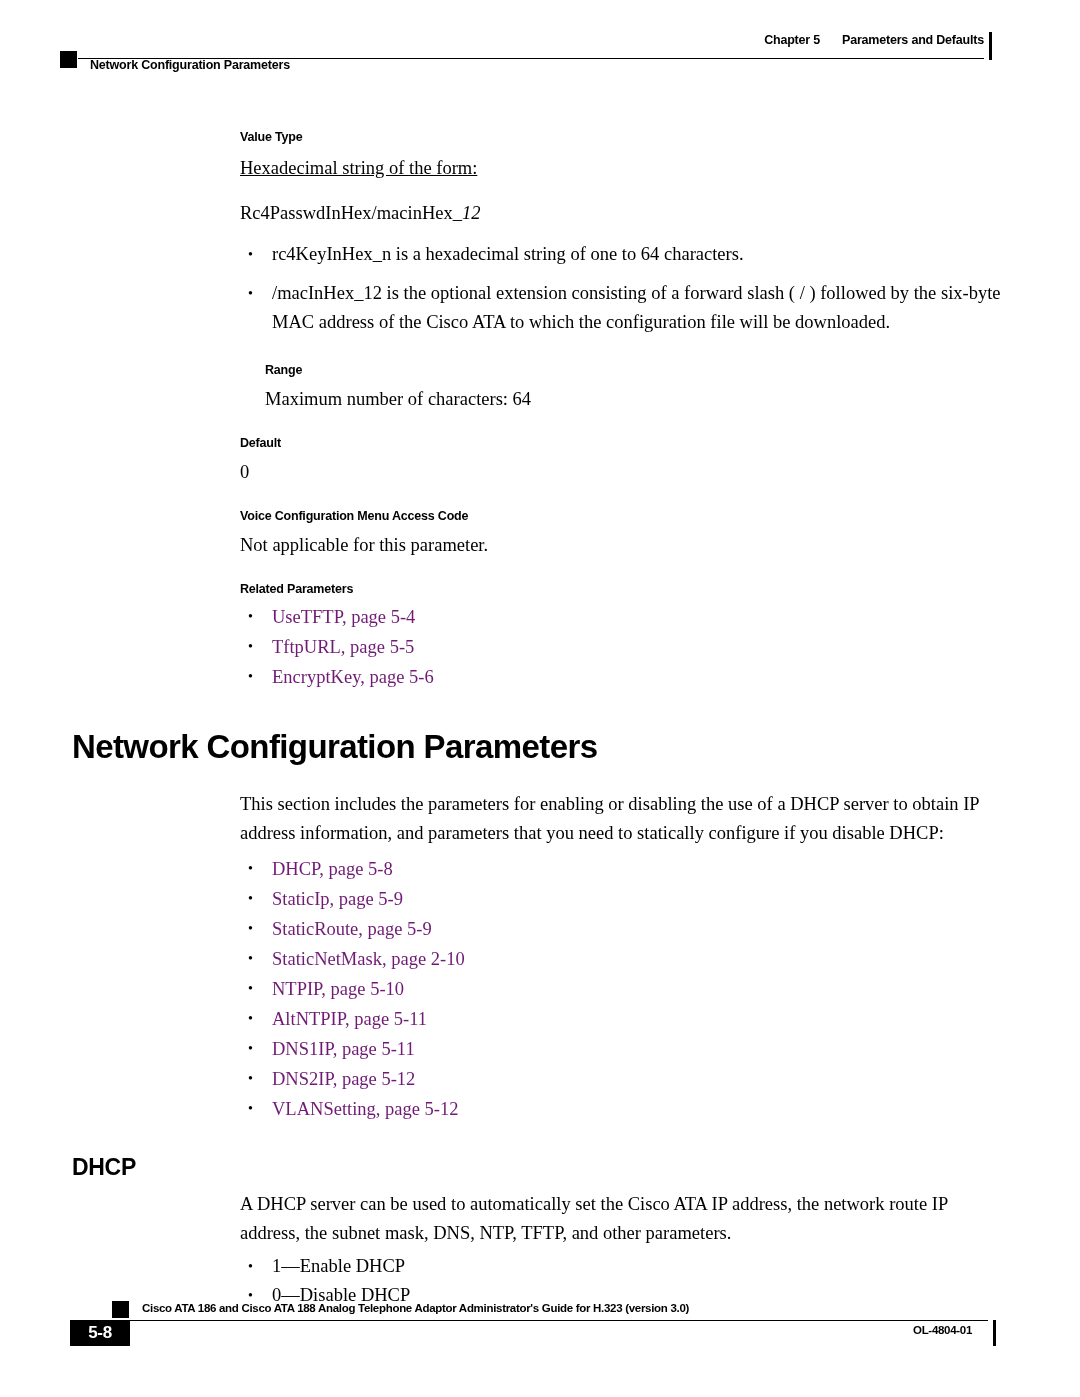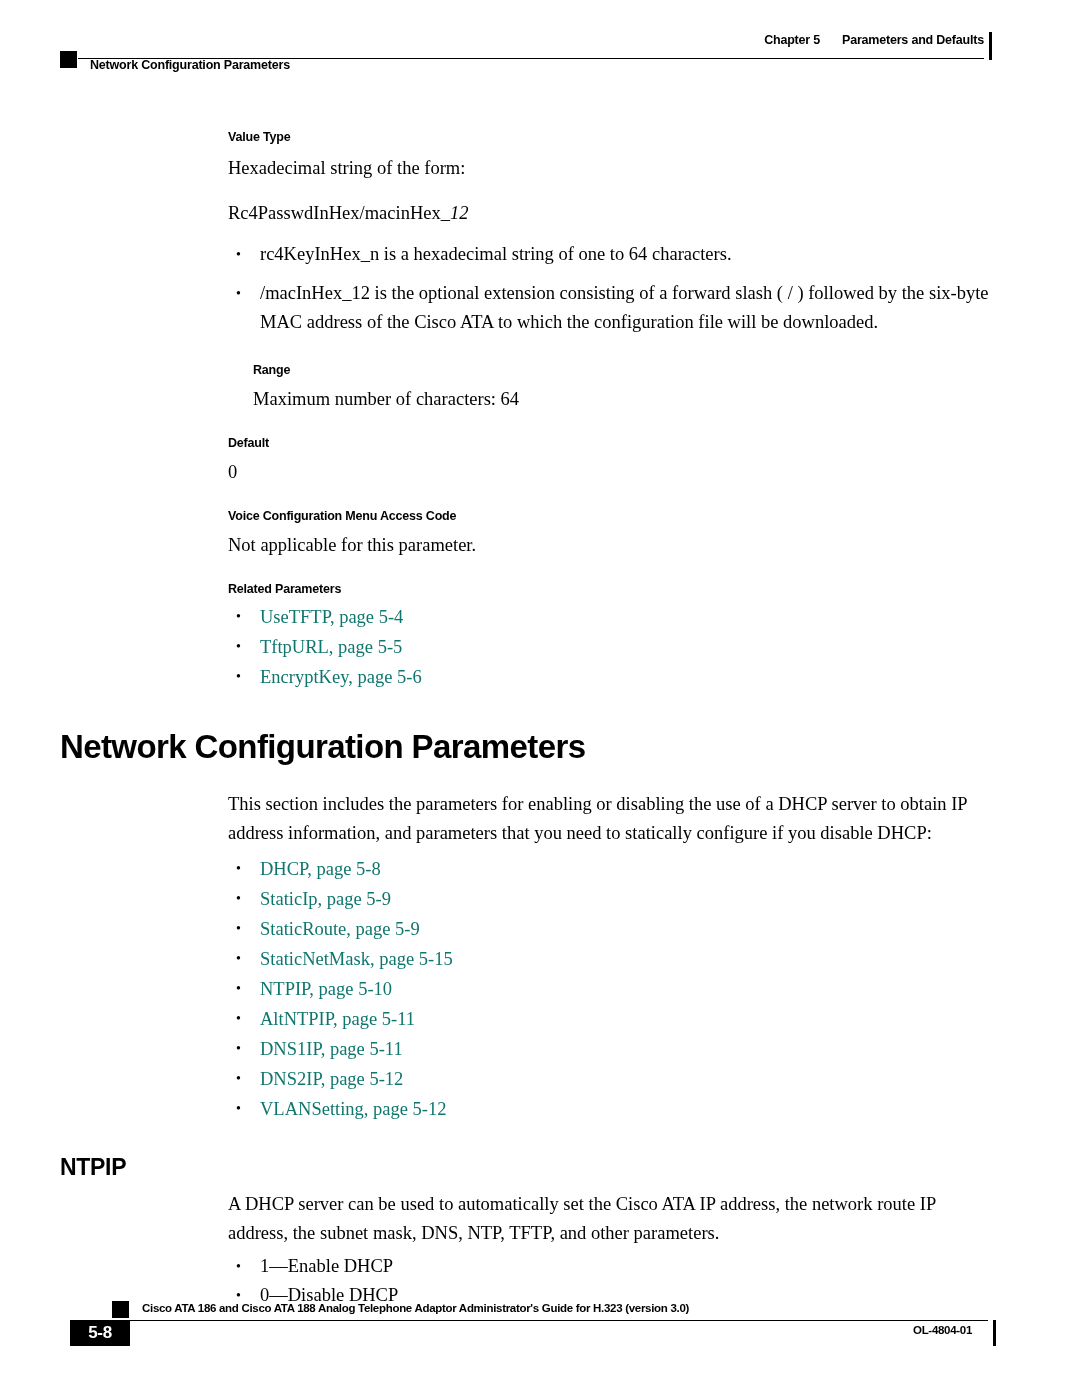--- a/index.html
+++ b/index.html
@@ -68,21 +68,21 @@
     font-family: "Liberation Sans", sans-serif;
     font-weight: bold;
     font-size: 12.5px;
     letter-spacing: -0.2px;
     white-space: nowrap;
   }
 
   
   .content {
     position: absolute;
-    left: 0;
+    left: 12px;
     top: 130px;
     width: 882px;
   }
   .block { position: relative; }
 
   .subhead {
     font-family: "Liberation Sans", sans-serif;
     font-weight: bold;
     font-size: 12.5px;
     letter-spacing: -0.2px;
@@ -116,21 +116,21 @@
     position: absolute;
     left: 8px;
     top: 0;
     font-size: 14px;
     line-height: 29px;
   }
   ul.bullets.links li {
     line-height: 30px;
   }
   .link {
-    color: #0f766e;
+    color: #701a75;
   }
   .ital { font-style: italic; }
 
   
   .h1 {
     font-family: "Liberation Sans", sans-serif;
     font-weight: bold;
     font-size: 33px;
     letter-spacing: -0.6px;
     color: #000;
@@ -234,21 +234,21 @@
     <div class="hdr-rule"></div>
     <div class="hdr-tick"></div>
     <div class="hdr-square"></div>
     <div class="hdr-runhead">Network Configuration Parameters</div>
   </div>
 
   <div class="content">
 
     <div class="block">
       <div class="subhead">Value Type</div>
-      <div class="body-text" style="margin-top:10px;">Hexadecimal string of the form:</div>
+      <div class="body-text" style="margin-top:10px;text-decoration:underline;">Hexadecimal string of the form:</div>
       <div class="body-text" style="margin-top:16px;"><span>Rc4PasswdInHex/macinHex</span><span class="ital">_12</span></div>
       <ul class="bullets" style="margin-top:12px;">
         <li><span class="bul">•</span><span>rc4KeyInHex_n is a hexadecimal string of one to 64 characters.</span></li>
         <li style="margin-top:10px;"><span class="bul">•</span><span>/macInHex_12 is the optional extension consisting of a forward slash ( / ) followed by the six-byte MAC address of the Cisco ATA to which the configuration file will be downloaded.</span></li>
       </ul>
     </div>
 
     <div class="block" style="margin-top:26px;padding-left:25px;">
       <div class="subhead">Range</div>
       <div class="body-text" style="margin-top:8px;">Maximum number of characters: 64</div>
@@ -273,31 +273,31 @@
       </ul>
     </div>
 
     <div class="block" style="margin-top:36px;">
       <div class="h1">Network Configuration Parameters</div>
       <div class="body-text" style="margin-top:24px;">This section includes the parameters for enabling or disabling the use of a DHCP server to obtain IP address information, and parameters that you need to statically configure if you disable DHCP:</div>
       <ul class="bullets links" style="margin-top:6px;">
         <li><span class="bul">•</span><a class="link" href="#" style="text-decoration:none;">DHCP, page 5-8</a></li>
         <li><span class="bul">•</span><a class="link" href="#" style="text-decoration:none;">StaticIp, page 5-9</a></li>
         <li><span class="bul">•</span><a class="link" href="#" style="text-decoration:none;">StaticRoute, page 5-9</a></li>
-        <li><span class="bul">•</span><a class="link" href="#" style="text-decoration:none;">StaticNetMask, page 5-15</a></li>
+        <li><span class="bul">•</span><a class="link" href="#" style="text-decoration:none;">StaticNetMask, page 2-10</a></li>
         <li><span class="bul">•</span><a class="link" href="#" style="text-decoration:none;">NTPIP, page 5-10</a></li>
         <li><span class="bul">•</span><a class="link" href="#" style="text-decoration:none;">AltNTPIP, page 5-11</a></li>
         <li><span class="bul">•</span><a class="link" href="#" style="text-decoration:none;margin-top:48px;">DNS1IP, page 5-11</a></li>
         <li><span class="bul">•</span><a class="link" href="#" style="text-decoration:none;margin-top:26px;">DNS2IP, page 5-12</a></li>
         <li><span class="bul">•</span><a class="link" href="#" style="text-decoration:none;">VLANSetting, page 5-12</a></li>
       </ul>
     </div>
 
     <div class="block" style="margin-top:30px;">
-      <div class="h2">NTPIP</div>
+      <div class="h2">DHCP</div>
       <div class="body-text" style="margin-top:9px;">A DHCP server can be used to automatically set the Cisco ATA IP address, the network route IP address, the subnet mask, DNS, NTP, TFTP, and other parameters.</div>
       <ul class="bullets" style="margin-top:4px;">
         <li><span class="bul">•</span><span>1—Enable DHCP</span></li>
         <li><span class="bul">•</span><span>0—Disable DHCP</span></li>
       </ul>
     </div>
 
   </div>
 
   <div class="page-footer">

